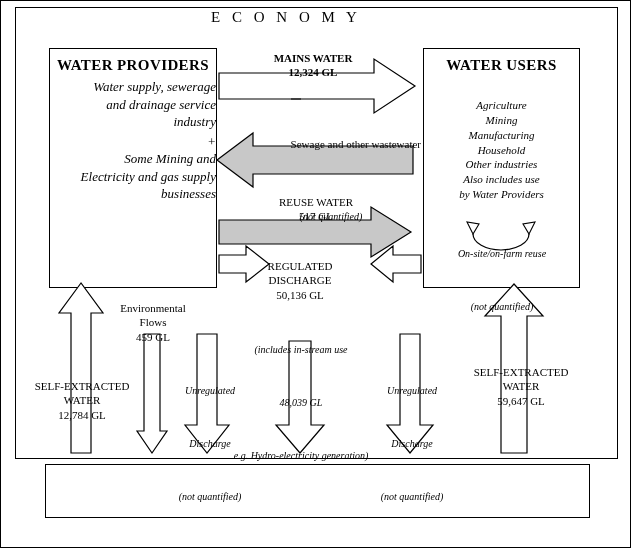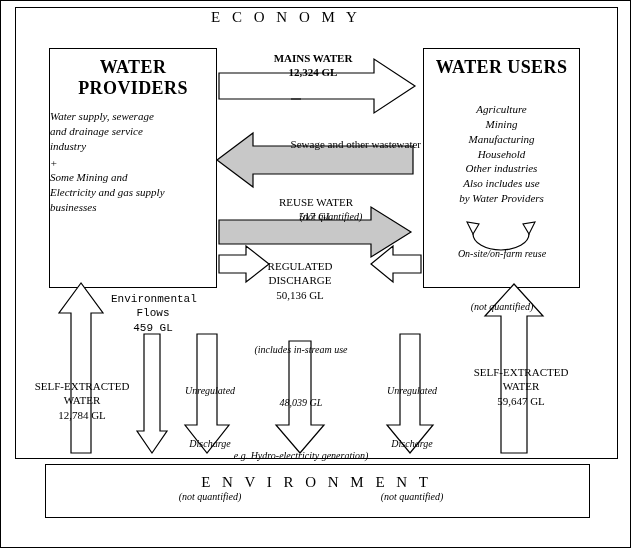--- a/index.html
+++ b/index.html
@@ -4,22 +4,22 @@
 <style>
   html,body{margin:0;padding:0;background:#fff;}
   body{font-family:"Liberation Serif", serif;}
   #page{position:relative;width:631px;height:548px;background:#fff;box-sizing:border-box;border:1px solid #000;overflow:hidden;}
 
   .box{position:absolute;box-sizing:border-box;border:1px solid #000;background:#fff;}
 
   .econ-title{position:absolute;left:0;top:8px;width:570px;text-align:center;
     font-size:15px;letter-spacing:4px;font-family:"Liberation Serif", serif;}
 
-  .panel-title{font-weight:bold;font-size:18px;text-align:center;margin-top:8px;letter-spacing:.4px;}
-  .panel-body{font-style:italic;font-size:11px;text-align:left;line-height:1.35;margin-top:10px;}
+  .panel-title{font-weight:bold;font-size:15px;text-align:center;margin-top:8px;letter-spacing:.4px;}
+  .panel-body{font-style:italic;font-size:13px;text-align:right;line-height:1.35;margin-top:4px;}
   .panel-body2{font-style:italic;font-size:11px;text-align:center;line-height:1.35;margin-top:24px;}
 
   .lbl{position:absolute;text-align:center;font-size:11px;line-height:1.3;}
   .cap{font-size:11px;}
   .capsmall{font-size:10px;font-style:italic;margin-top:40px;}
   .ital{text-align:right;}
 
   svg.layer{position:absolute;left:0;top:0;width:631px;height:548px;pointer-events:none;}
 
   .env-title{position:absolute;left:0;top:473px;width:631px;text-align:center;font-size:15px;letter-spacing:4px;}
@@ -53,21 +53,20 @@
       <div>Mining</div>
       <div>Manufacturing</div>
       <div>Household</div>
       <div>Other industries</div>
       <div>Also includes use</div>
       <div>by Water Providers</div>
     </div>
   </div>
 
   <div class="box" style="left:44px;top:463px;width:545px;height:54px;"></div>
-  <div class="env-title">E N V I R O N M E N T</div>
 
   <svg class="layer" viewBox="0 0 631 548">
 
     <polygon points="218,72 373,72 373,58 414,85 373,112 373,98 218,98" fill="#ffffff" stroke="#000000" stroke-width="1.2"></polygon>
 
     <polygon points="412,145 252,145 252,132 216,159 252,186 252,173 412,173" fill="#c8c8c8" stroke="#000000" stroke-width="1.2"></polygon>
 
     <polygon points="218,219 370,219 370,206 410,231 370,256 370,243 218,243" fill="#c8c8c8" stroke="#000000" stroke-width="1.2"></polygon>
 
     <polygon points="218,254 245,254 245,245 268,263 245,281 245,272 218,272" fill="#ffffff" stroke="#000000" stroke-width="1.2"></polygon>
@@ -119,21 +118,21 @@
     <div>REGULATED</div>
     <div>DISCHARGE</div>
     <div>50,136 GL</div>
   </div>
   <div class="lbl" style="left:219px;top:302px;width:162px;text-align:center;">
     <div class="capsmall">(includes in-stream use</div>
     <div class="capsmall">48,039 GL</div>
     <div class="capsmall">e.g. Hydro-electricity generation)</div>
   </div>
 
-  <div class="lbl" style="left:110px;top:291px;width:84px;font-family:Liberation Mono, monospace;">
+  <div class="lbl" style="left:110px;top:300px;width:84px;">
     <div class="cap">Environmental</div>
     <div class="cap">Flows</div>
     <div class="cap">459 GL</div>
   </div>
 
   <div class="lbl" style="left:166px;top:343px;width:86px;">
     <div class="capsmall">Unregulated</div>
     <div class="capsmall">Discharge</div>
     <div class="capsmall">(not quantified)</div>
   </div>

